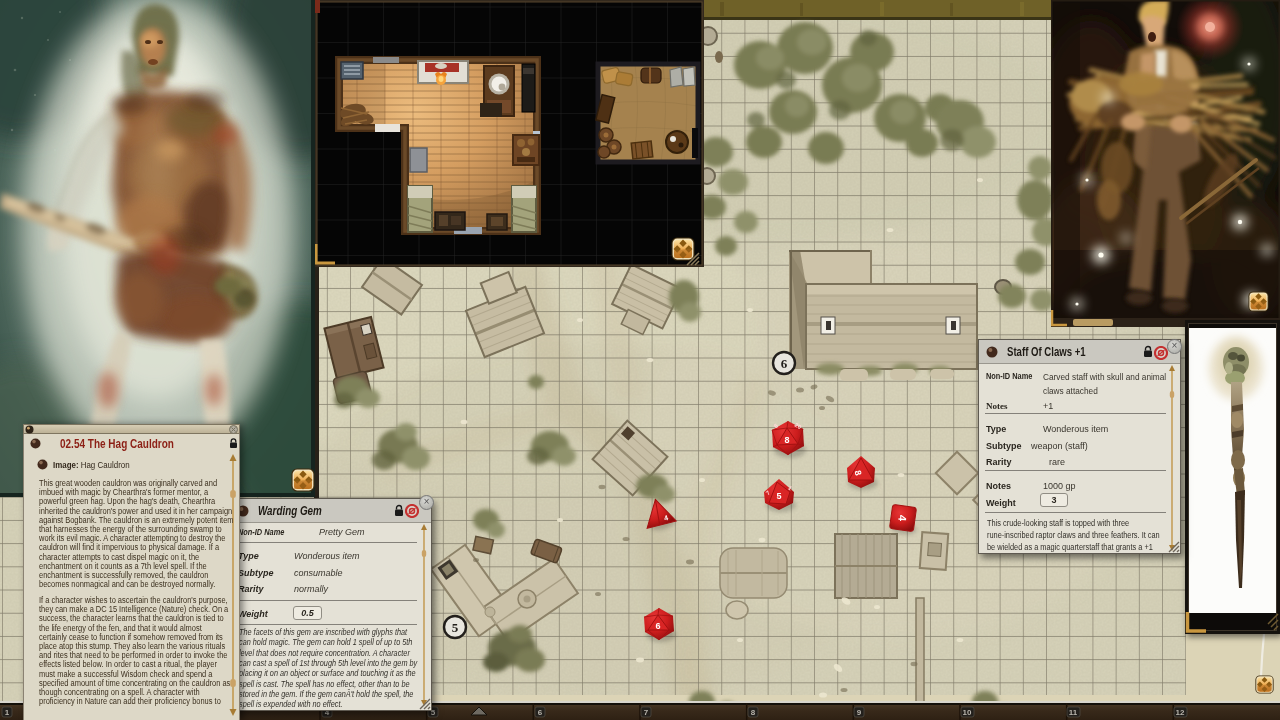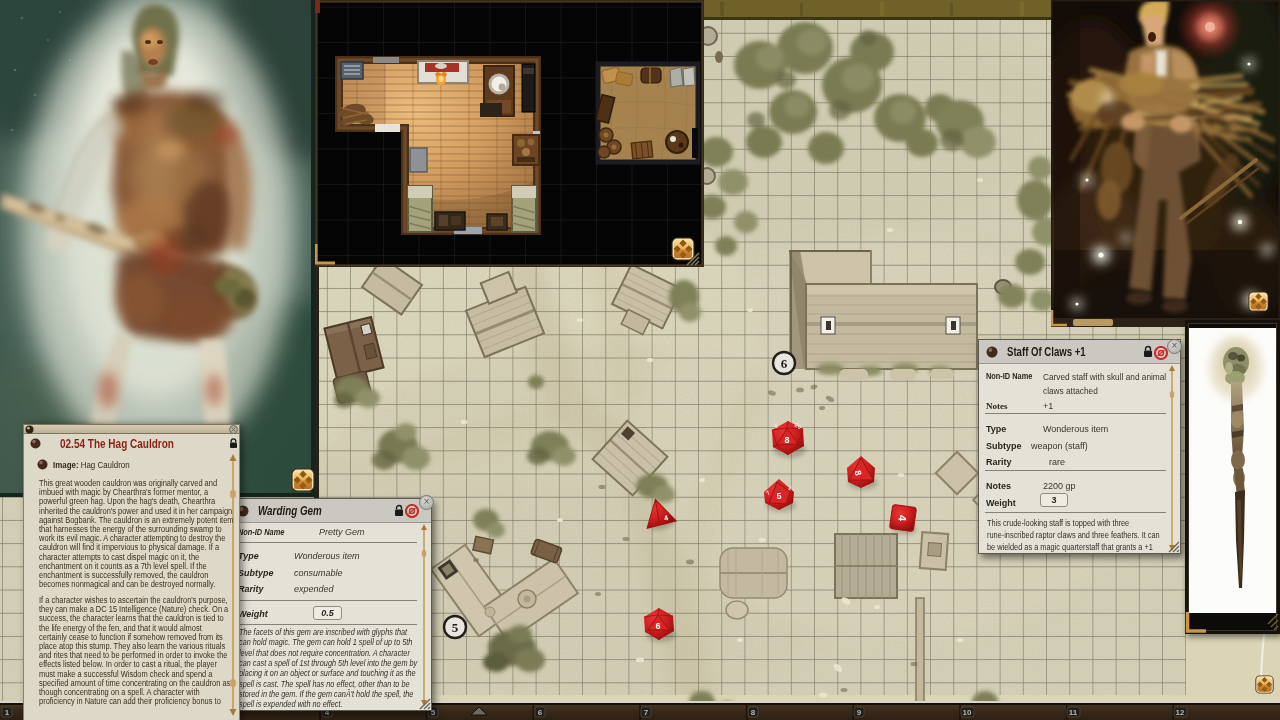--- a/index.html
+++ b/index.html
@@ -1075,21 +1075,21 @@
  <div class="ptxt val" style="left:64px;top:61px;">+1</div>
  <div class="divl" style="left:6px;top:73px;width:181px;"></div>
  <div class="ptxt lbl" style="left:7px;top:84px;">Type</div>
  <div class="ptxt val" style="left:64px;top:84px;">Wonderous item</div>
  <div class="ptxt lbl" style="left:7px;top:101px;">Subtype</div>
  <div class="ptxt val" style="left:52px;top:101px;">weapon (staff)</div>
  <div class="ptxt lbl" style="left:7px;top:117px;">Rarity</div>
  <div class="ptxt val" style="left:64px;top:117px;padding-left:6px;">rare</div>
  <div class="divl" style="left:6px;top:130px;width:181px;"></div>
  <div class="ptxt lbl" style="left:7px;top:141px;">Notes</div>
- <div class="ptxt val" style="left:64px;top:141px;">2200 gp</div>
+ <div class="ptxt val" style="left:64px;top:141px;">1000 gp</div>
  <div class="ptxt lbl" style="left:7px;top:158px;">Weight</div>
  <div class="wbox" style="left:61px;top:153px;width:26px;height:12px;line-height:12px;">3</div>
  <div class="divl" style="left:6px;top:172px;width:181px;"></div>
 
  <div class="desc" style="left:8px;top:177px;width:185px;line-height:12.2px;font-size:9px;white-space:nowrap;transform:scaleX(.82);transform-origin:0 0;">This crude-looking staff is topped with three<br>rune-inscribed raptor claws and three feathers. It can<br>be wielded as a magic quarterstaff that grants a +1</div>
  <svg class="abs" style="left:189px;top:201px" width="12" height="12">
         <path d="M1 11 l10 -10 M5 11 l6 -6 M9 11 l2 -2" stroke="#6e665a" stroke-width="1.4"></path>
       </svg>
 </div>
 
@@ -1124,24 +1124,24 @@
       </svg>
 
  <div class="ptxt lbl" style="left:7px;top:28px;white-space:nowrap;transform:scaleX(.82);transform-origin:0 0;">Non-ID Name</div>
  <div class="ptxt val" style="left:63px;top:28px;margin-left:25px;">Pretty Gem</div>
  <div class="divl" style="left:6px;top:43px;width:180px;"></div>
  <div class="ptxt lbl" style="left:7px;top:52px;">Type</div>
  <div class="ptxt val" style="left:63px;top:52px;">Wonderous item</div>
  <div class="ptxt lbl" style="left:7px;top:69px;">Subtype</div>
  <div class="ptxt val" style="left:63px;top:69px;">consumable</div>
  <div class="ptxt lbl" style="left:7px;top:85px;">Rarity</div>
- <div class="ptxt val" style="left:63px;top:85px;">expended</div>
+ <div class="ptxt val" style="left:63px;top:85px;">normally</div>
  <div class="divl" style="left:6px;top:101px;width:180px;"></div>
  <div class="ptxt lbl" style="left:7px;top:110px;">Weight</div>
- <div class="wbox" style="left:62px;top:107px;width:27px;height:12px;line-height:12px;margin-left:20px;">0.5</div>
+ <div class="wbox" style="left:62px;top:107px;width:27px;height:12px;line-height:12px;">0.5</div>
  <div class="divl" style="left:6px;top:125px;width:180px;"></div>
 
  <div class="desc" style="left:8px;top:128px;width:185px;line-height:10.35px;font-size:8.6px;white-space:nowrap;transform:scaleX(.85);transform-origin:0 0;">The facets of this gem are inscribed with glyphs that<br>can hold magic. The gem can hold 1 spell of up to 5th<br>level that does not require concentration. A character<br>can cast a spell of 1st through 5th level into the gem by<br>placing it on an object or surface and touching it as the<br>spell is cast. The spell has no effect, other than to be<br>stored in the gem. If the gem canÂ't hold the spell, the<br>spell is expended with no effect.</div>
  <svg class="abs" style="left:188px;top:199px" width="12" height="12">
         <path d="M1 11 l10 -10 M5 11 l6 -6 M9 11 l2 -2" stroke="#6e665a" stroke-width="1.4"></path>
       </svg>
 </div>
 
 <div class="abs" id="hagpanel" style="left:2px;top:424px;width:217px;height:296px;box-shadow:3px 0 7px rgba(0,0,0,.45);margin-left:21px;">
 

